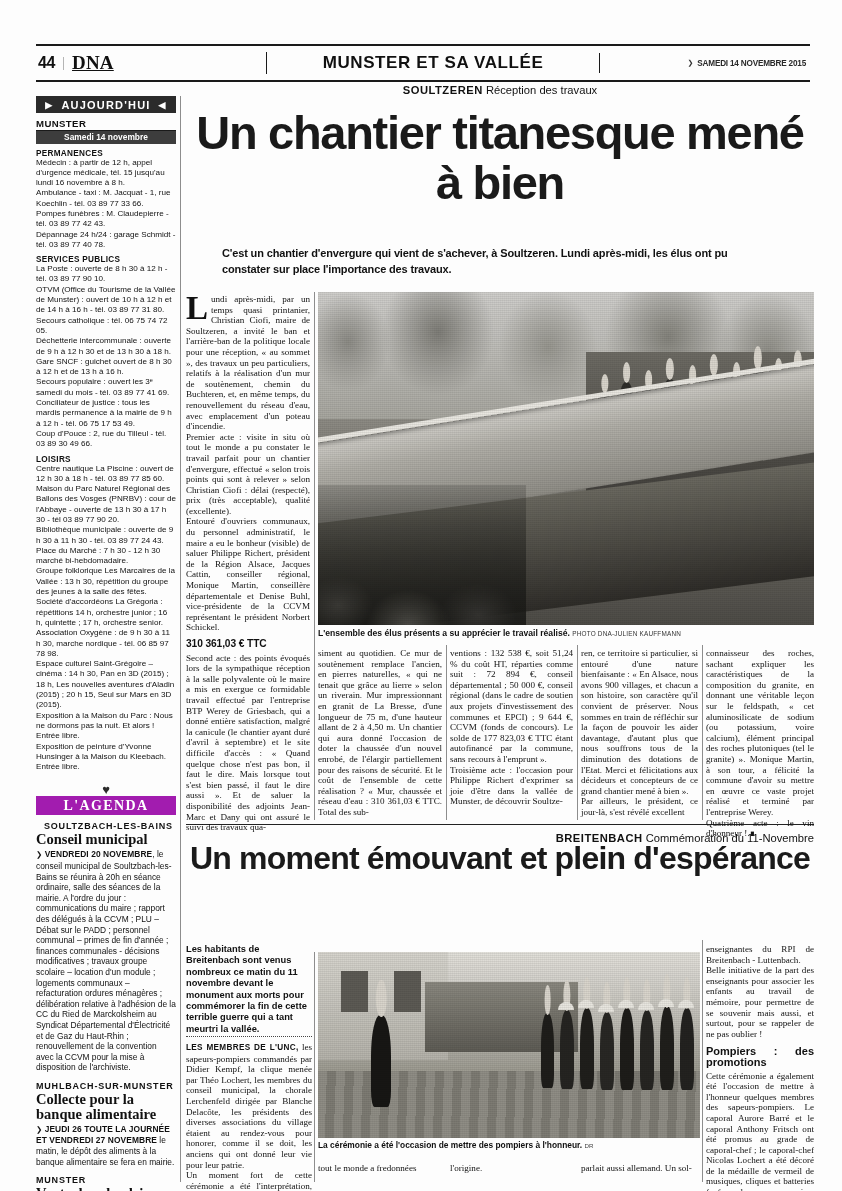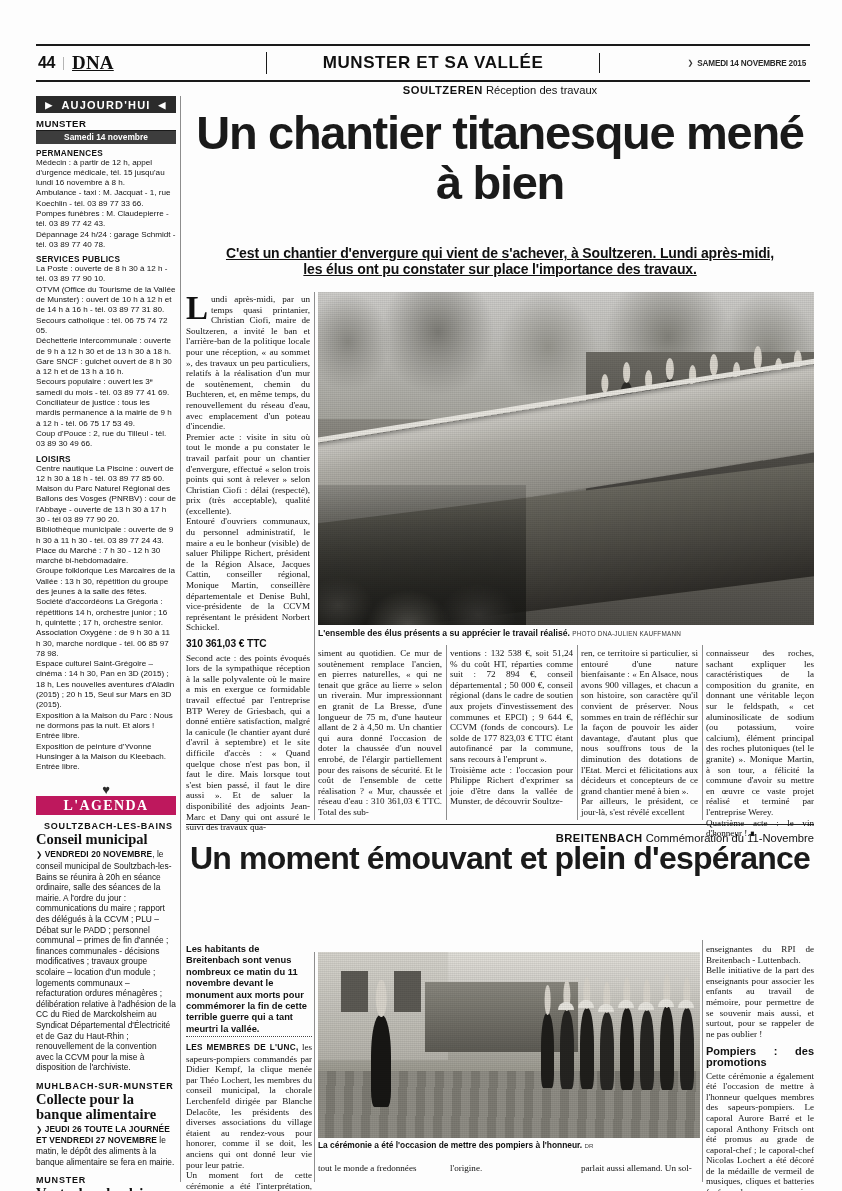--- a/index.html
+++ b/index.html
@@ -100,21 +100,21 @@
     display: flex; align-items: center; justify-content: center;
     gap: 8px;
     font-family: "Liberation Sans", sans-serif;
     font-weight: bold;
     font-size: 11px;
     letter-spacing: 1.2px;
     margin-bottom: 5px;
   }
   .banner .tri { font-size: 9px; }
   .banner-agenda {
-    background: #be185d;
+    background: #a21caf;
     color: #fff;
     height: 19px;
     display: flex; align-items: center; justify-content: center;
     font-family: "Liberation Serif", serif;
     font-weight: bold;
     font-size: 14px;
     letter-spacing: 1.4px;
   }
   .agenda-wrap { margin-top: 14px; position: relative; }
   .agenda-leaf {
@@ -205,27 +205,25 @@
     font-weight: bold;
     font-size: 47px;
     line-height: 50px;
     letter-spacing: -1.3px;
     color: #1a1a1a;
   }
   .standfirst1 {
     position: absolute;
     left: 222px; top: 246px;
     width: 556px;
-    text-align: center;
-    font-family: "Liberation Sans", sans-serif;
-    font-weight: bold;
-    font-size: 14px;
+    font-family: "Liberation Sans", sans-serif;
+    font-weight: bold;
+    font-size: 11px;
     line-height: 15.5px;
     letter-spacing: -0.15px;
-    text-decoration: underline;
   }
 
   
   .photo1 {
     position: absolute;
     left: 318px; top: 292px;
     width: 496px; height: 333px;
     overflow: hidden;
   }
   .cap1 {

